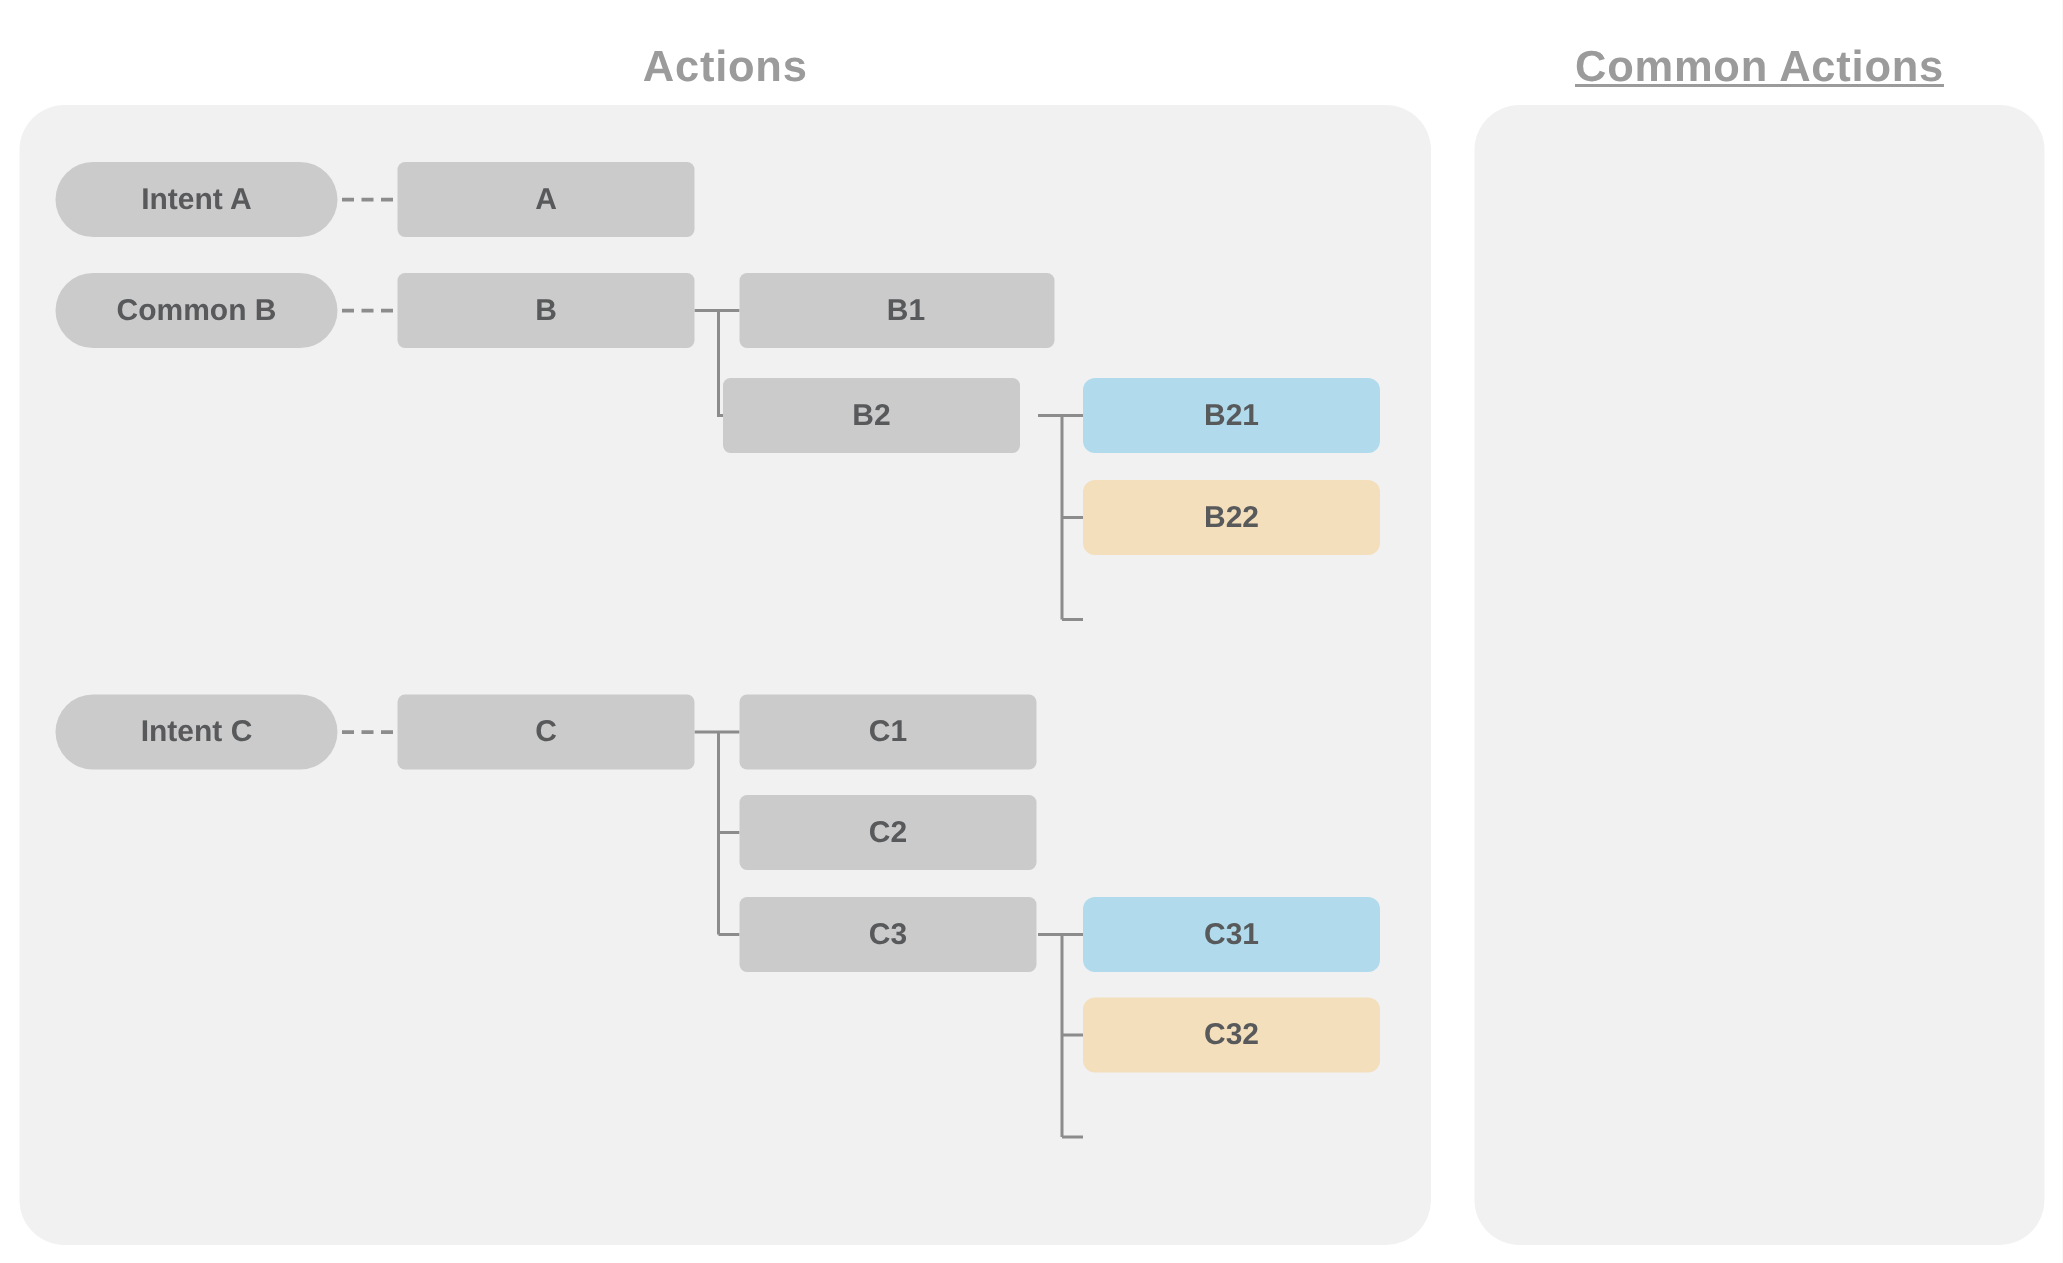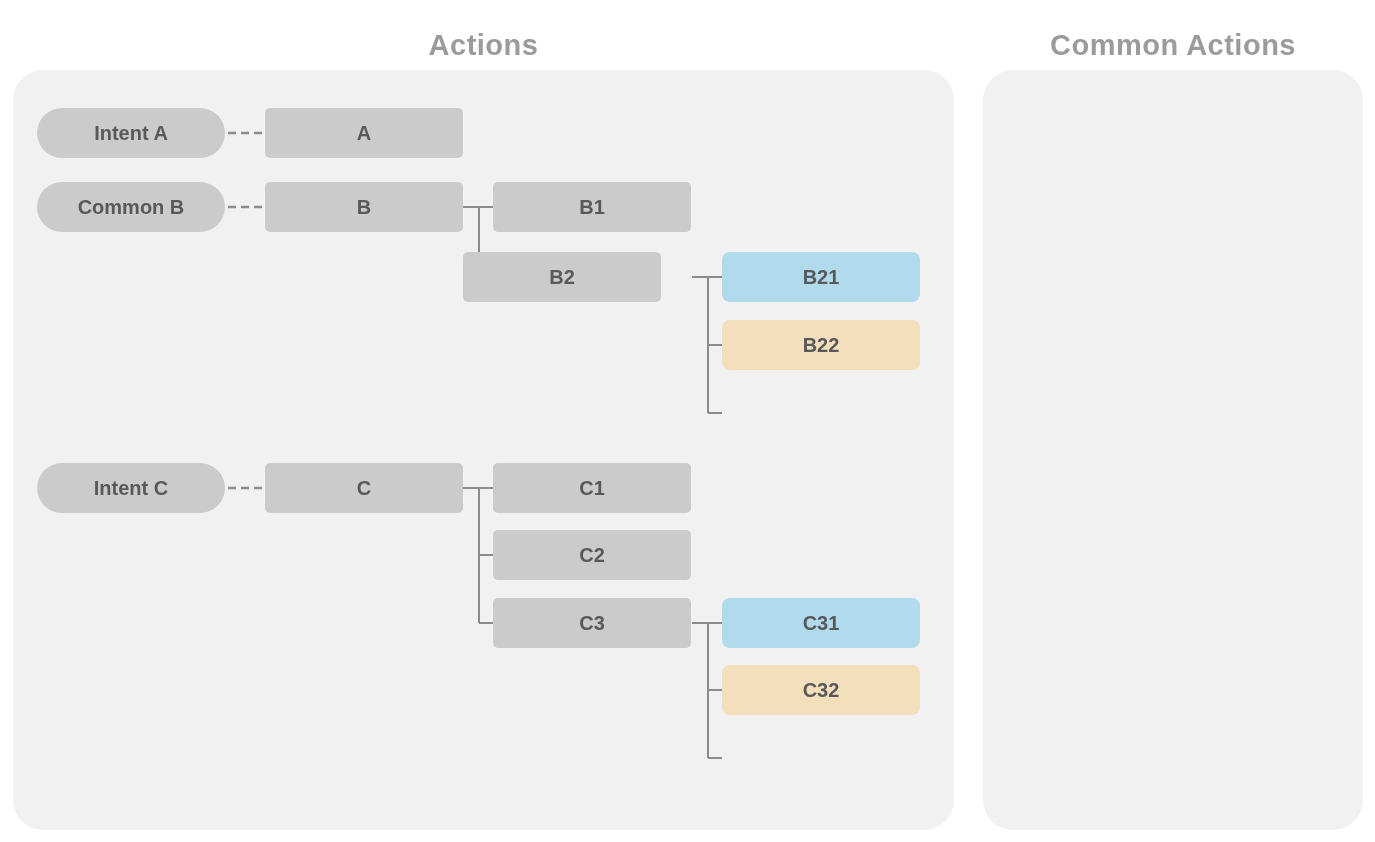--- a/index.html
+++ b/index.html
@@ -14,21 +14,21 @@
   .panel { position: absolute; background: var(--panel_bg, #f1f1f2); border-radius: 30px; }
   .panel-left  { left: 13px;  top: 70px; width: 941px; height: 760px; }
   .panel-right { left: 983px; top: 70px; width: 380px; height: 760px; }
 
   .title {
     position: absolute; top: 29px;
     font-size: 29px; font-weight: 600; letter-spacing: 0.5px;
     color: var(--title_text, #9b9b9b); text-align: center;
   }
   .title-actions { left: 13px;  width: 941px; }
-  .title-common  { left: 983px; width: 380px; }
+  .title-common  { left: 983px; width: 380px; text-decoration: underline; }
 
   svg.connectors { position: absolute; left: 0; top: 0; pointer-events: none; }
   .connectors path { stroke: var(--connector, #8c8c8c); fill: none; stroke-width: 2px; }
   .connectors path.dashed { stroke-width: 2.5px; stroke-dasharray: 8 5; }
 
   .node {
     position: absolute; height: 50px; width: 198px;
     display: flex; align-items: center; justify-content: center;
     font-size: 20px; font-weight: 600;
     color: var(--node_text, #58595b);
@@ -38,22 +38,22 @@
   .pill { width: 188px; border-radius: 25px; }
   .blue   { background: var(--node_blue, #b1dbed);  border-radius: 8px; }
   .orange { background: var(--node_orange, #f3dfbc); border-radius: 8px; }
   .green  { background: var(--node_green, #b9dfbd);  border-radius: 8px; }
 
   
   .n-ia  { left: 37px;  top: 108px; }
   .n-a   { left: 265px; top: 108px; }
   .n-ib  { left: 37px;  top: 182px; }
   .n-b   { left: 265px; top: 182px; }
-  .n-b1  { left: 493px; top: 182px; }
-  .n-b2  { left: 463px; top: 252px; }
+  .n-b1  { left: 493px; top: 182px; padding-left: 12px; }
+  .n-b2  { left: 482px; top: 252px; }
   .n-b21 { left: 722px; top: 252px; }
   .n-b22 { left: 722px; top: 320px; }
   .n-b23 { left: 722px; top: 388px; }
   .n-ic  { left: 37px;  top: 463px; }
   .n-c   { left: 265px; top: 463px; }
   .n-c1  { left: 493px; top: 463px; }
   .n-c2  { left: 493px; top: 530px; }
   .n-c3  { left: 493px; top: 598px; }
   .n-c31 { left: 722px; top: 598px; }
   .n-c32 { left: 722px; top: 665px; }

